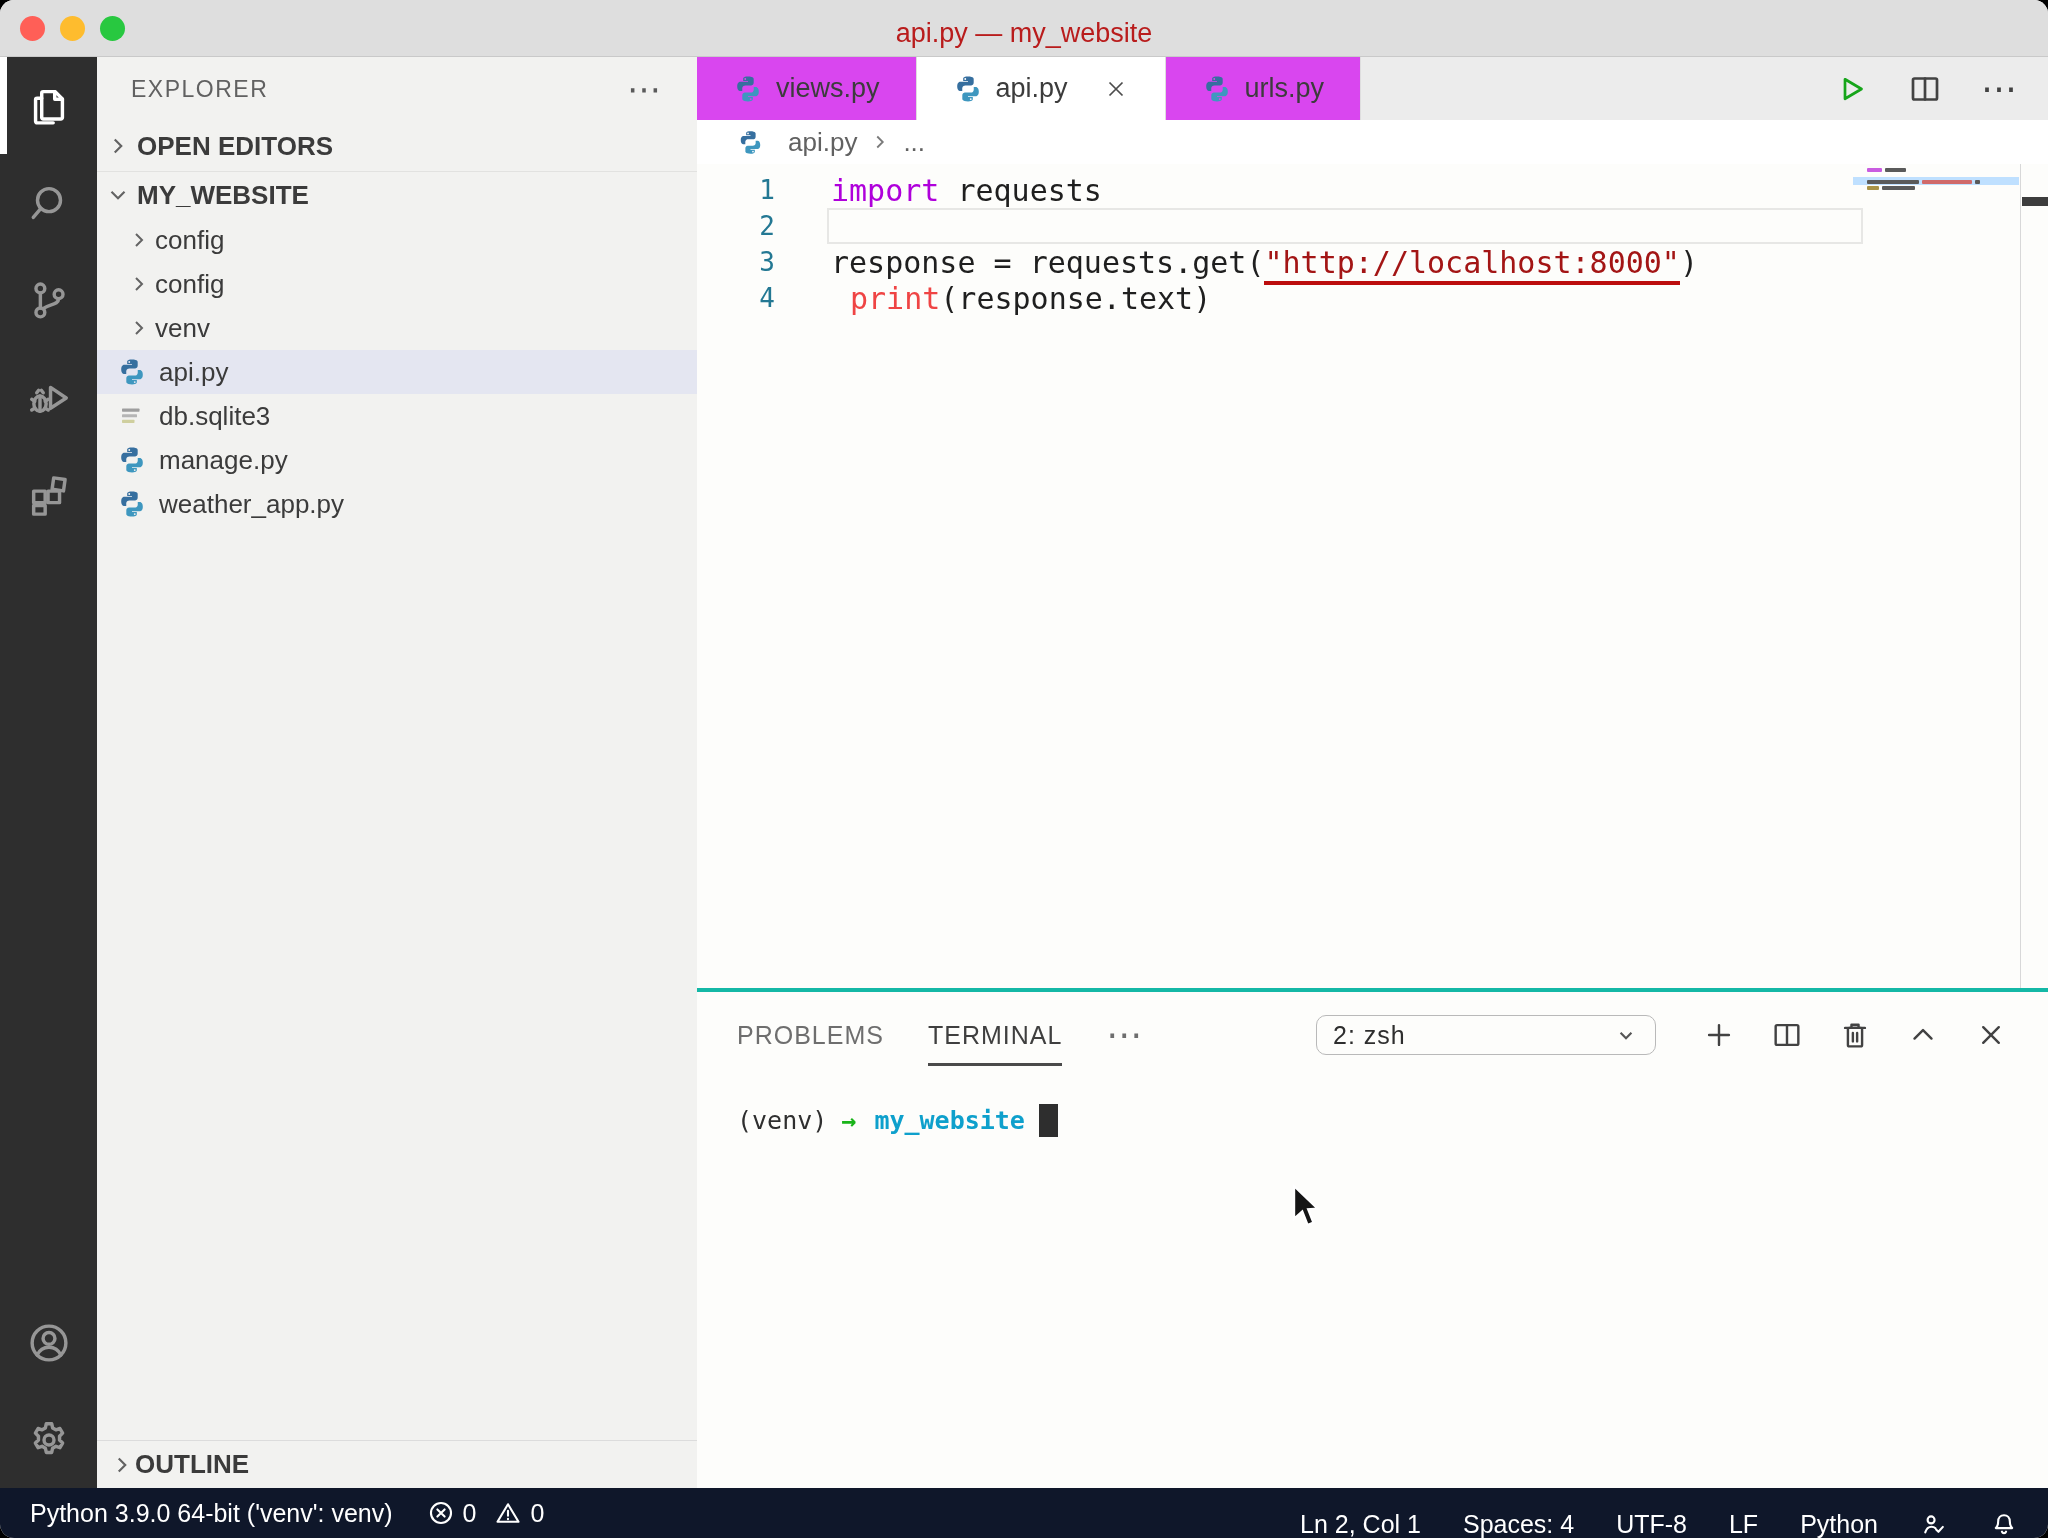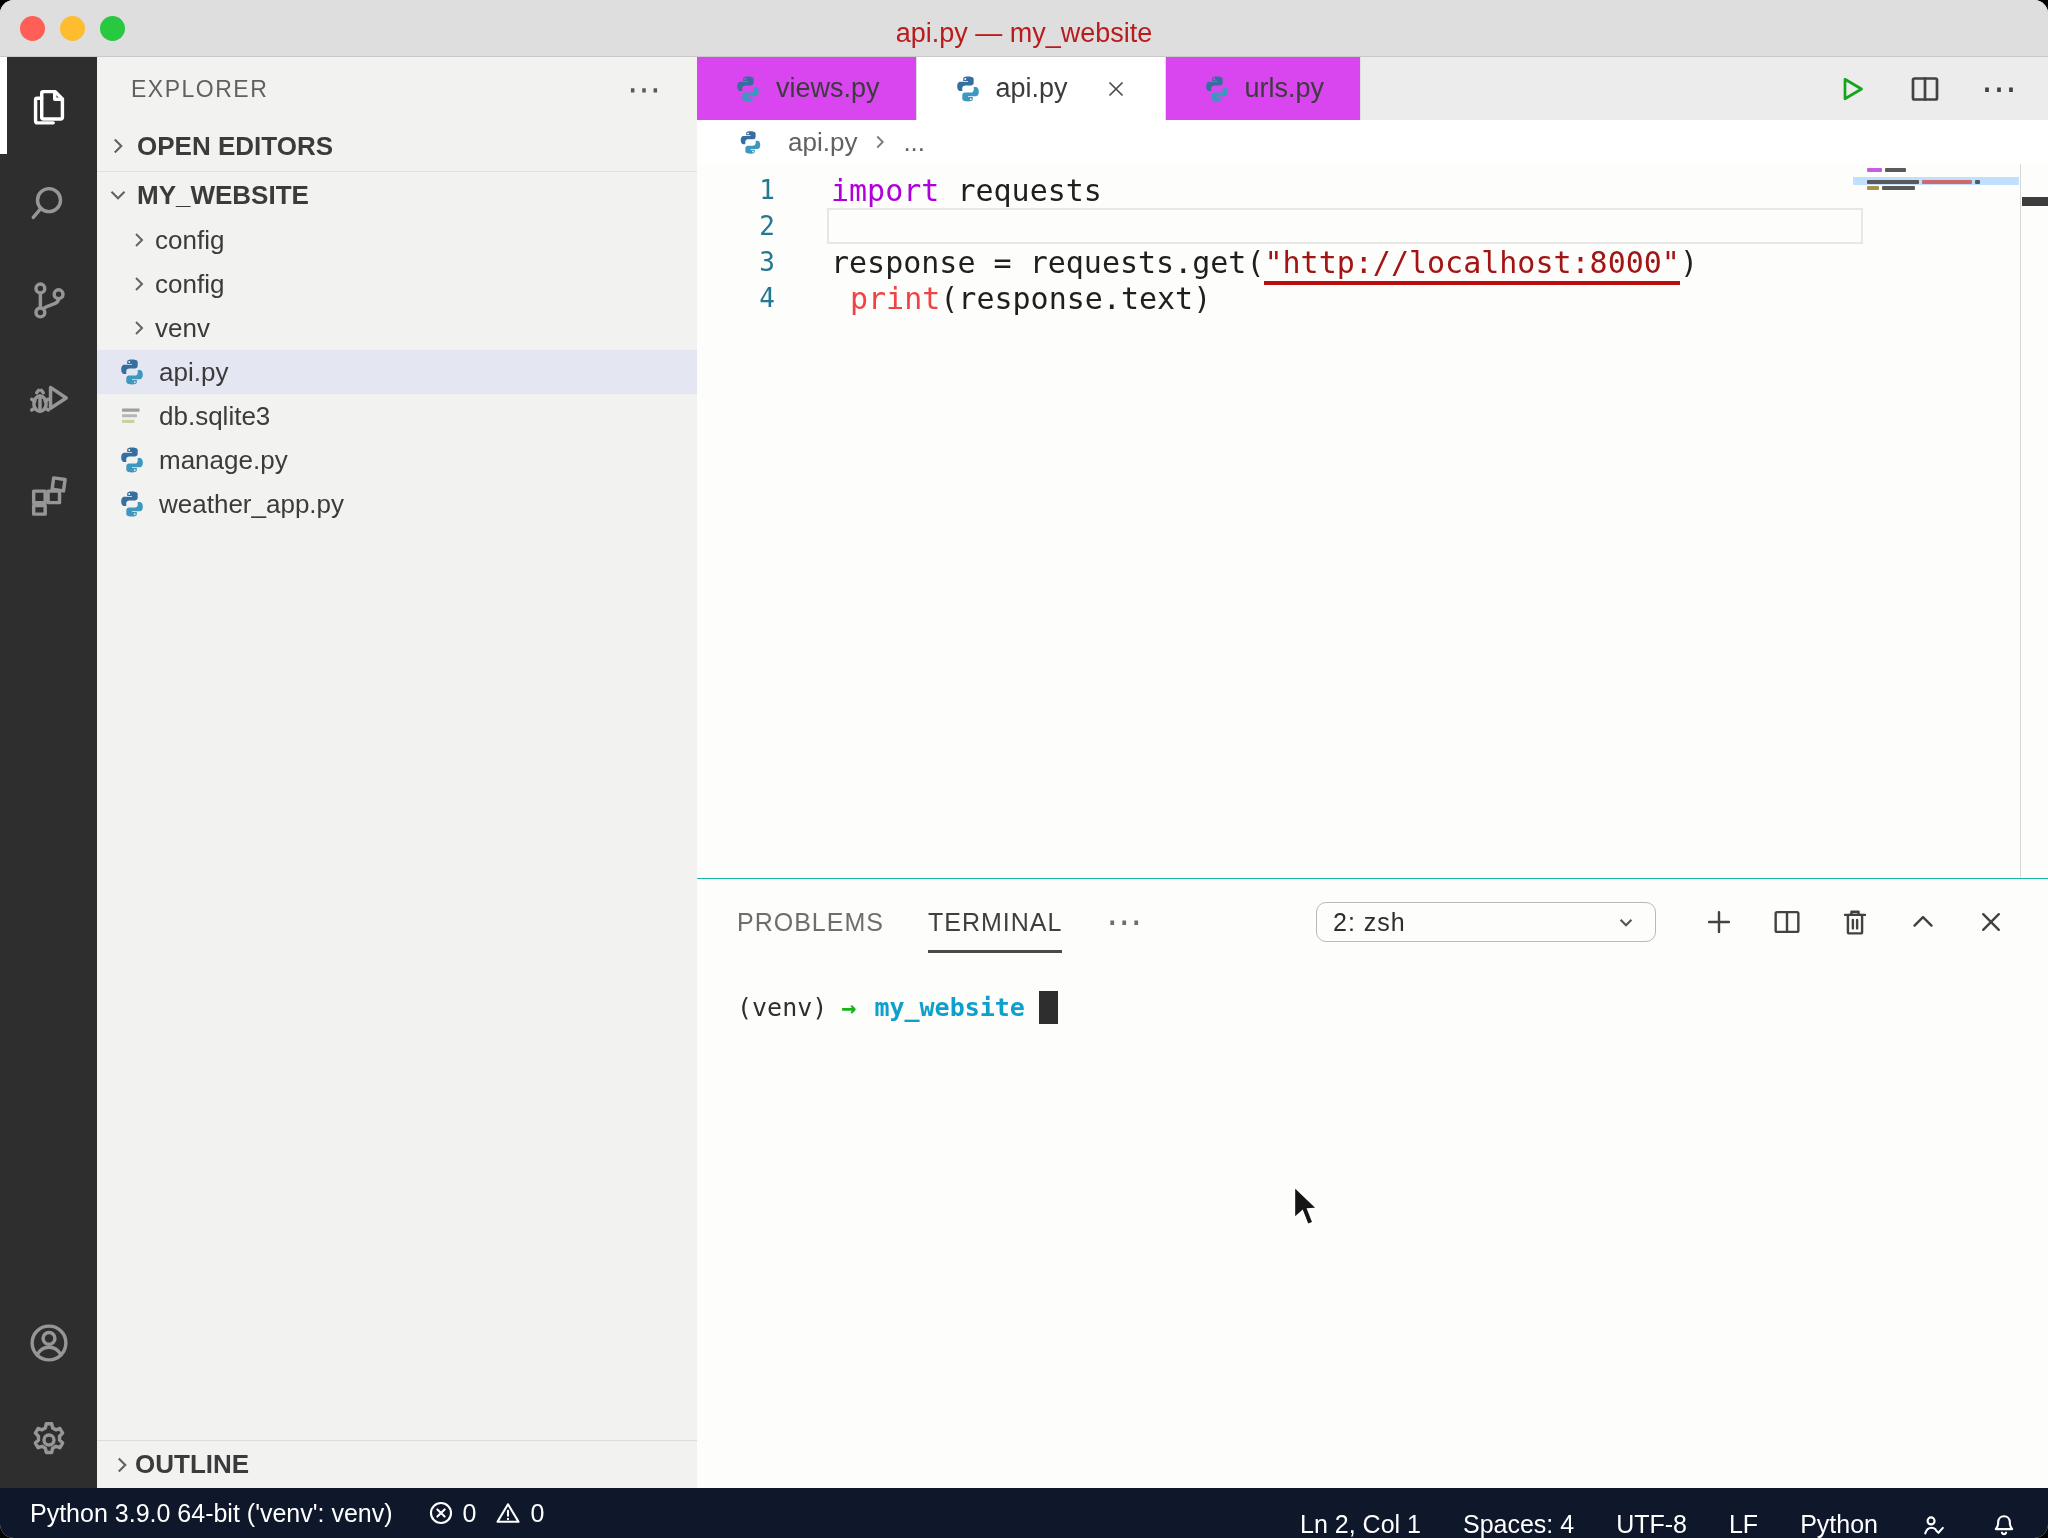--- a/index.html
+++ b/index.html
@@ -74,21 +74,21 @@
 
   
   .minimap { position:absolute; top:4px; right:29px; width:152px; }
   .mm-hl { position:absolute; top:9px; left:-14px; right:0; height:8px; background:#bfe0ff; }
   .mm-row { height:4px; margin-bottom:2px; display:flex; gap:3px; position:relative; }
   .mm-seg { height:4px; border-radius:1px; }
   .ovruler { position:absolute; top:0; bottom:0; right:0; width:28px; border-left:1px solid #d8d8d8; }
   .ov-cursor { position:absolute; top:33px; left:1px; right:0; height:9px; background:#3d3d3d; }
 
   
-  .panel { height:610px; flex:none; border-top:1px solid #14b8a6; background:#fdfdfb; }
+  .panel { height:500px; flex:none; border-top:4px solid #14b8a6; background:#fdfdfb; }
   .panel-header { height:86px; display:flex; align-items:center; padding:0 40px; font-size:25px;
                   letter-spacing:1px; color:#6e6e6e; }
   .ph-tab { margin-right:44px; }
   .ph-tab.active { color:#3f3f3f; position:relative; }
   .ph-tab.active::after { content:""; position:absolute; left:0; right:0; bottom:-16px; height:3px; background:#4a4a4a; }
   .ph-right { margin-left:auto; display:flex; align-items:center; gap:34px; color:#424242; }
   .shell-select { width:340px; height:40px; border:1px solid #b9b9b9; border-radius:10px;
                   display:flex; align-items:center; padding:0 16px; font-size:25px; color:#2e2e2e; margin-right:12px; }
   .shell-select svg { margin-left:auto; width:26px; height:26px; stroke:#555; fill:none; stroke-width:2; }
   .ph-right > svg { width:34px; height:34px; stroke:currentColor; fill:none; stroke-width:1.7; stroke-linecap:round; stroke-linejoin:round; }
@@ -98,21 +98,21 @@
   .t-venv { color:#2f2f2f; }
   .t-arrow { color:#19b419; font-weight:bold; margin:0 18px 0 14px; }
   .t-cwd { color:#0ea0cc; font-weight:bold; }
   .t-cursor { display:inline-block; width:19px; height:33px; background:#2e2e2e; margin-left:14px; }
 
   
   .statusbar { height:50px; background:#0f172a; color:#fff; display:flex; align-items:center;
                padding:0 30px; font-size:25px; }
   .sb-item { display:flex; align-items:center; gap:9px; }
   .sb-left { display:flex; align-items:center; gap:34px; }
-  .sb-right { margin-left:auto; display:flex; align-items:flex-end; gap:42px;margin-top:22px; }
+  .sb-right { margin-left:auto; display:flex; align-items:flex-start; gap:42px;margin-top:22px; }
   .statusbar svg { width:28px; height:28px; stroke:#fff; fill:none; stroke-width:1.8; stroke-linecap:round; stroke-linejoin:round; }
   .probs { display:flex; align-items:center; gap:8px; }
 
   
   .mouse { position:absolute; left:1288px; top:1183px; width:36px; height:48px; z-index:99; }
 </style>
 </head>
 <body>
 
 <svg width="0" height="0" style="position:absolute">

